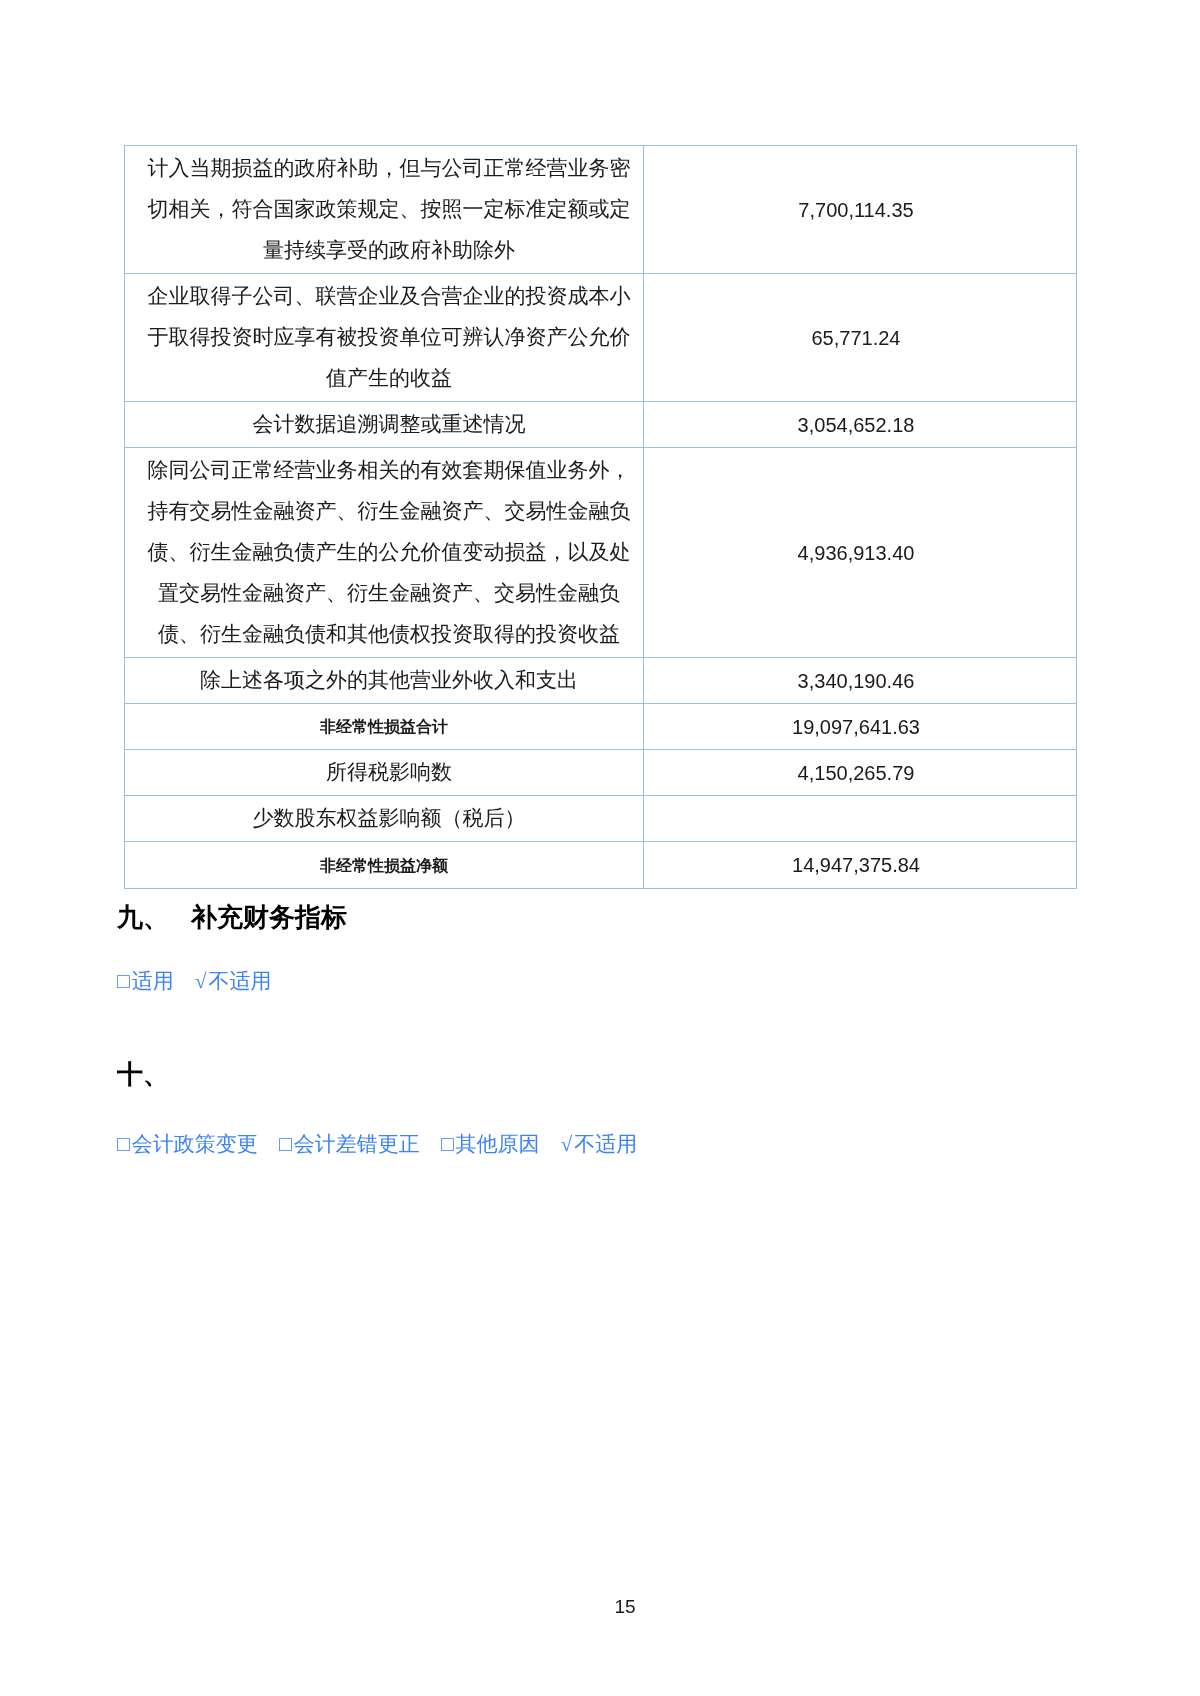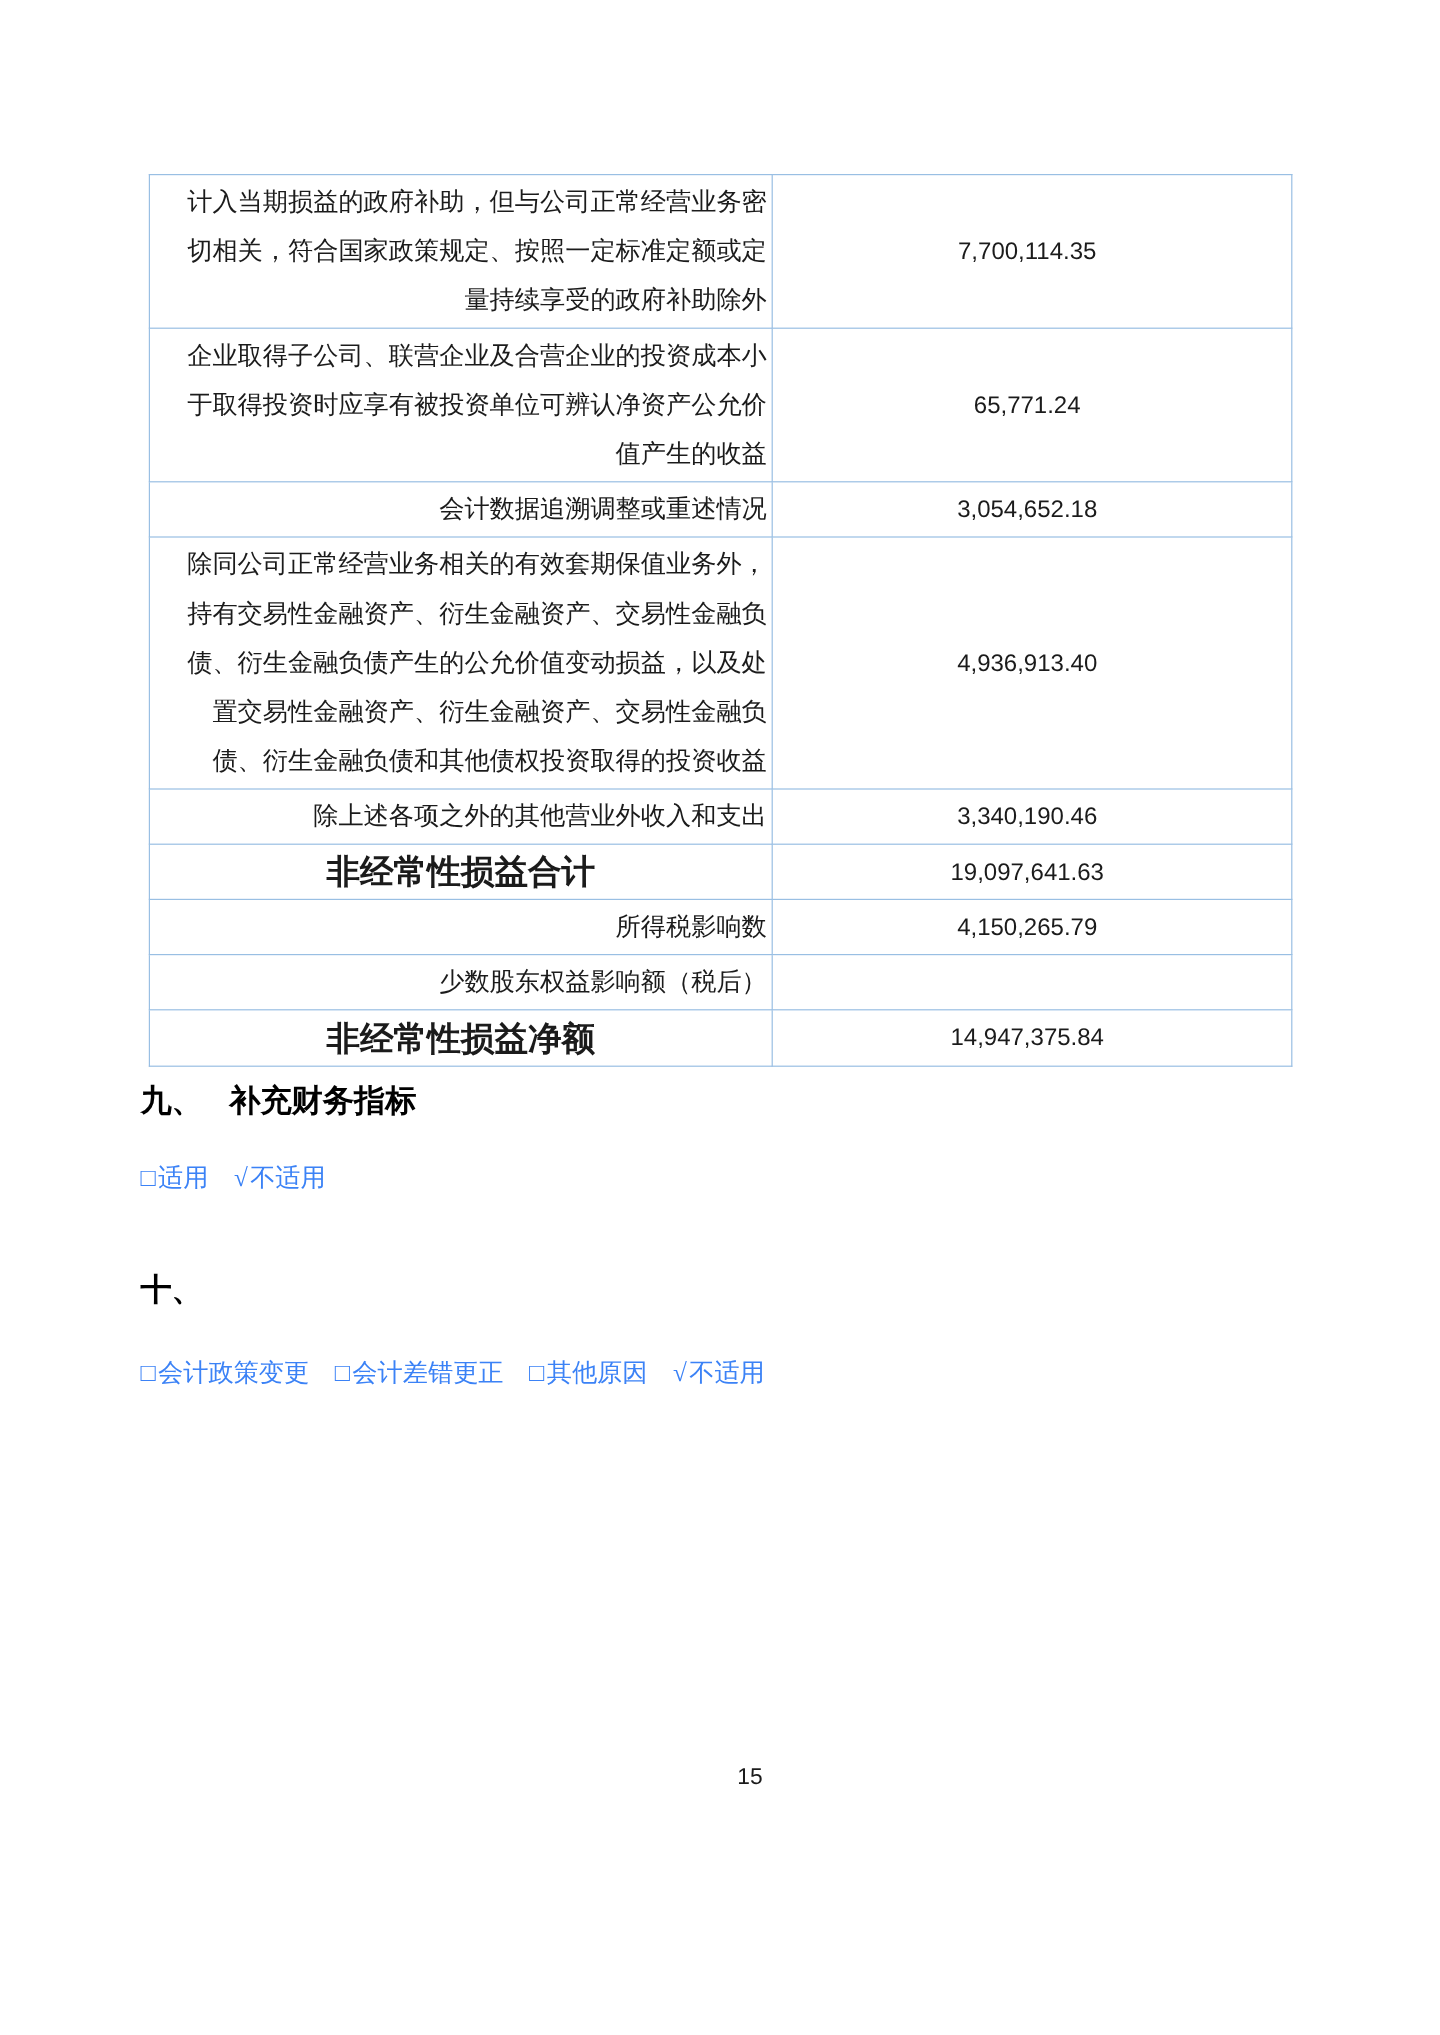--- a/index.html
+++ b/index.html
@@ -25,34 +25,34 @@
   table.nonrec col.c-label { width: 519px; }
   table.nonrec td {
     border: 1.5px solid var(--table-border, #99bfe3);
     vertical-align: middle;
     overflow: hidden;
   }
   td.label {
     font: 21px/41px "Liberation Serif", "DejaVu Serif", serif;
     color: #1b1b1b;
     padding: 2px 4px 2px 14px;
-    text-align: right;
+    text-align: center;
   }
   td.value {
     font: 20px/26px "Liberation Sans", "DejaVu Sans", sans-serif;
     color: #1b1b1b;
     text-align: center;
     padding: 2px 12px 2px 4px;
   }
   tr.total td.label {
     text-align: center;
     padding: 2px 4px;
     font-family: "Liberation Sans", "DejaVu Sans", sans-serif;
     font-weight: 700;
-    font-size: 28px;
+    font-size: 16px;
   }
   tr.r0 { height: 127px; }
   tr.r1 { height: 123px; }
   tr.r2 { height: 38px;  }
   tr.r3 { height: 203px; }
   tr.r4 { height: 44px;  }
   tr.r5 { height: 38px;  }
   tr.r6 { height: 40px;  }
   tr.r7 { height: 43px;  }
   tr.r8 { height: 47px;  }
@@ -79,21 +79,21 @@
     white-space: nowrap;
   }
   .o9  { top: 968px; }
   .o10 { top: 1131px; }
   .opt { margin-right: 16px; }
   .opt .marker { margin-right: 2px; }
 
   
   .pagenum {
     position: absolute;
-    top: 1470px;
+    top: 1595px;
     left: 50px;
     right: 0;
     text-align: center;
     font: 19px/24px "Liberation Sans", "DejaVu Sans", sans-serif;
     color: #1b1b1b;
   }
 </style>
 </head>
 <body>
 

